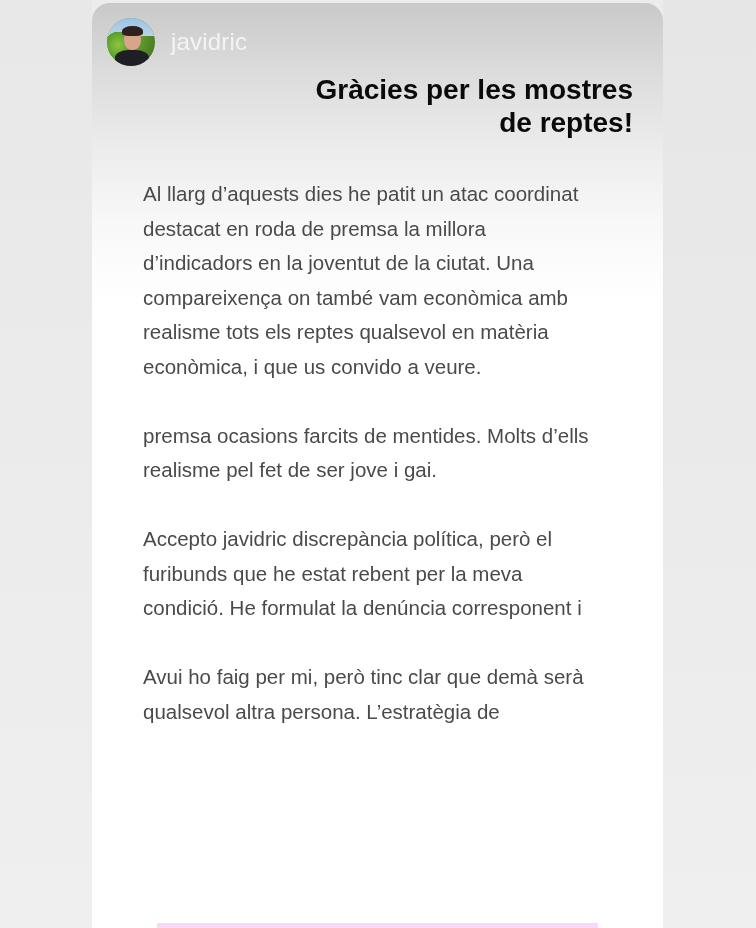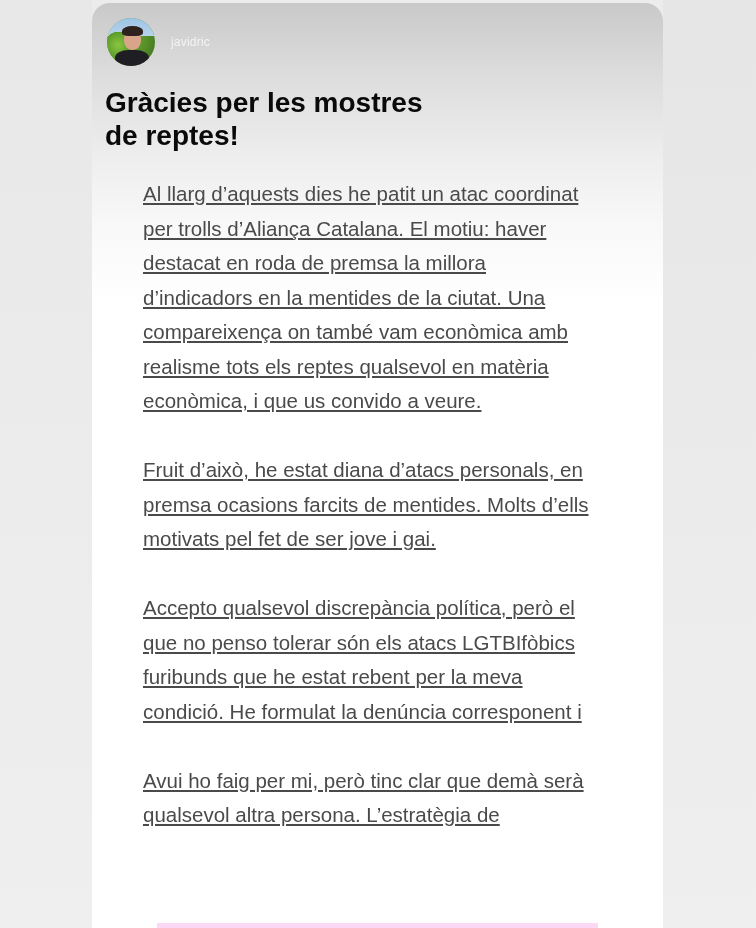--- a/index.html
+++ b/index.html
@@ -64,51 +64,50 @@
   .avatar .hair {
     position: absolute; left: 15px; top: 8px; width: 21px; height: 10px;
     background: #2d2220; border-radius: 50% 50% 30% 30%;
   }
   .avatar .body {
     position: absolute; left: 8px; top: 32px; width: 34px; height: 20px;
     background: #1e1e24; border-radius: 40% 40% 0 0;
   }
   .username {
     margin-left: 16px;
-    font-size: 12px;
+    font-size: 24px;
     color: #f4f4f4;
     letter-spacing: 0.2px;
   }
   .title {
     position: absolute;
     left: 0;
     width: 541px;
     top: 70px;
-    text-align: left;
+    text-align: right;
     font-family: "Liberation Sans", "DejaVu Sans", sans-serif;
     font-weight: bold;
     font-size: 28px;
     line-height: 33px;
     color: #0a0a0a;
-    margin: 13px;
+    margin: 0;
   }
   .title span { display: block; }
   .body-text {
     position: absolute;
     left: 51px;
     top: 174px;
     width: 500px;
     font-family: "Liberation Sans", "DejaVu Sans", sans-serif;
     font-size: 20.5px;
     line-height: 34.5px;
     color: #4a4a4a;
   }
   .paragraph {
     margin: 0 0 34.5px 0;
-    text-decoration: underline;
   }
   .line { display: block; white-space: nowrap; }
   .pink-bar {
     position: absolute;
     left: 65px;
     top: 920px;
     width: 441px;
     height: 20px;
     background: #fbd8f6;
   }
@@ -133,35 +132,32 @@
   </div>
 
   <h1 class="title">
     <span>Gràcies per les mostres</span>
     <span>de reptes!</span>
   </h1>
 
   <div class="body-text">
     <p class="paragraph">
       <span class="line">Al llarg d’aquests dies he patit un atac coordinat</span>
-      <span class="line">per trolls d’Aliança Catalana. El motiu: haver</span>
       <span class="line">destacat en roda de premsa la millora</span>
-      <span class="line">d’indicadors en la mentides de la ciutat. Una</span>
+      <span class="line">d’indicadors en la joventut de la ciutat. Una</span>
       <span class="line">compareixença on també vam econòmica amb</span>
       <span class="line">realisme tots els reptes qualsevol en matèria</span>
       <span class="line">econòmica, i que us convido a veure.</span>
     </p>
     <p class="paragraph">
-      <span class="line">Fruit d’això, he estat diana d’atacs personals, en</span>
       <span class="line">premsa ocasions farcits de mentides. Molts d’ells</span>
-      <span class="line">motivats pel fet de ser jove i gai.</span>
+      <span class="line">realisme pel fet de ser jove i gai.</span>
     </p>
     <p class="paragraph">
-      <span class="line">Accepto qualsevol discrepància política, però el</span>
-      <span class="line">que no penso tolerar són els atacs LGTBIfòbics</span>
+      <span class="line">Accepto javidric discrepància política, però el</span>
       <span class="line">furibunds que he estat rebent per la meva</span>
       <span class="line">condició. He formulat la denúncia corresponent i</span>
     </p>
     <p class="paragraph">
       <span class="line">Avui ho faig per mi, però tinc clar que demà serà</span>
       <span class="line">qualsevol altra persona. L’estratègia de</span>
     </p>
   </div>
 
   <div class="pink-bar"></div>

